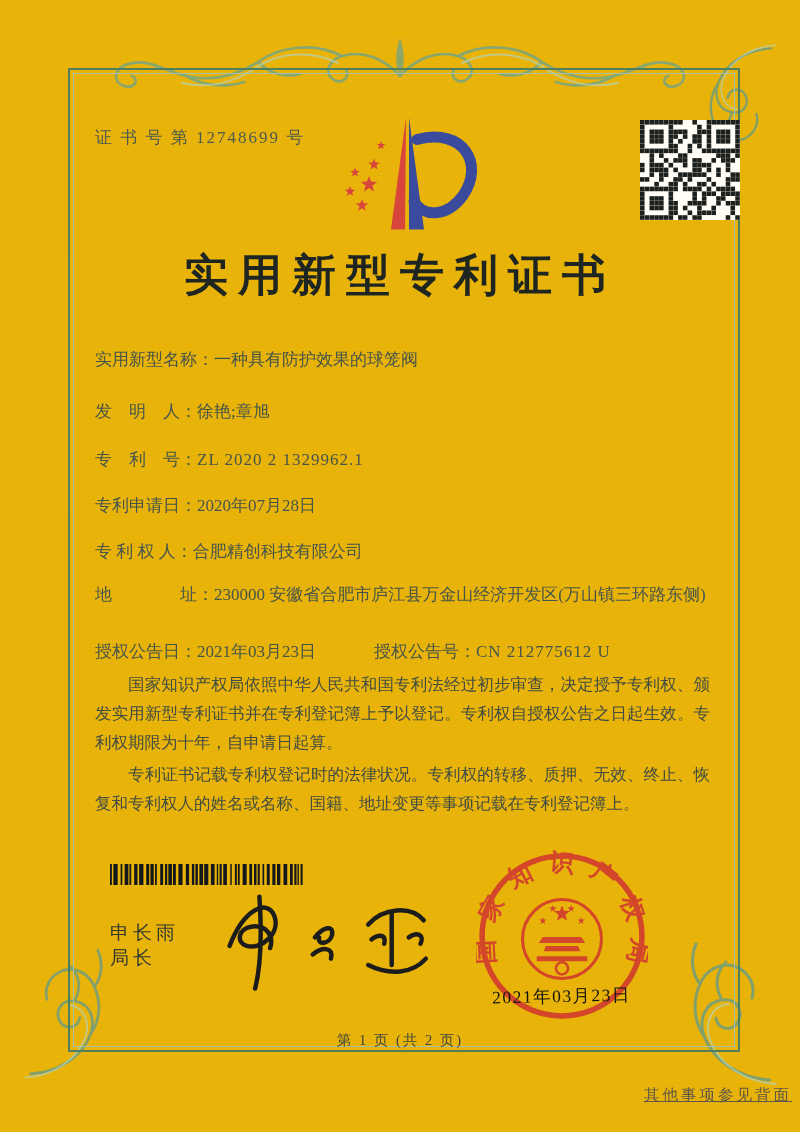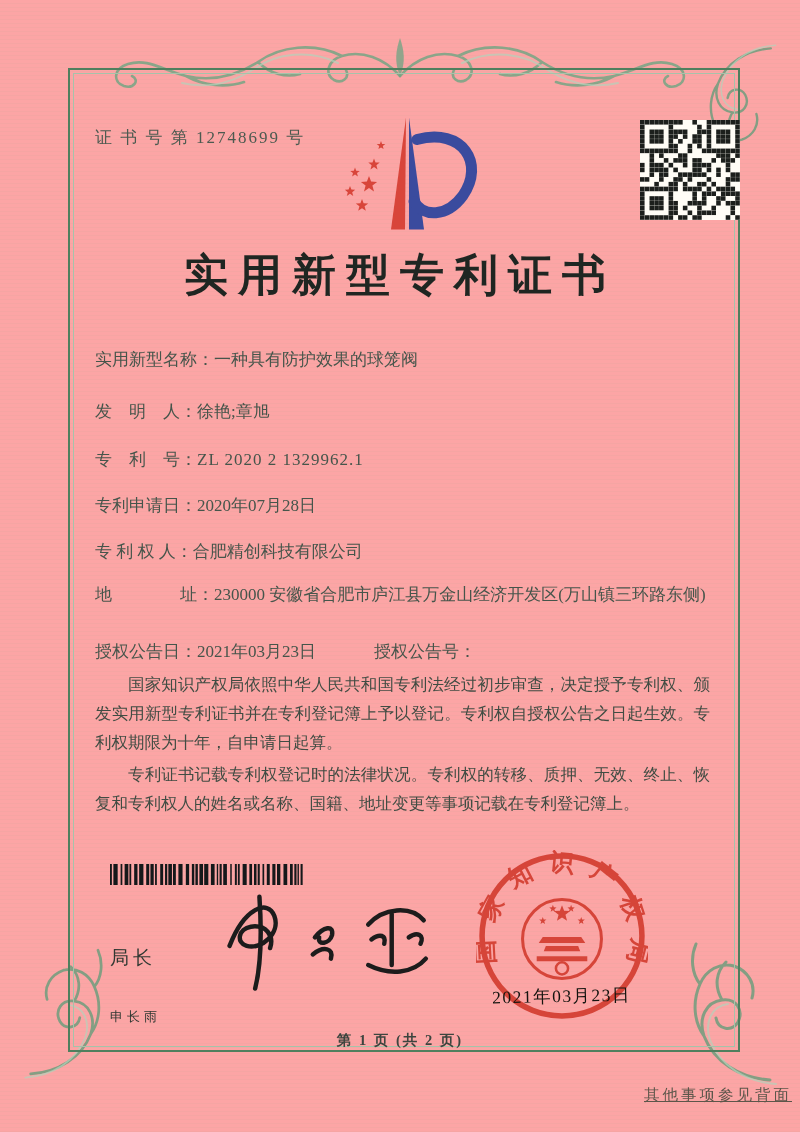--- a/index.html
+++ b/index.html
@@ -1,16 +1,16 @@
 <!DOCTYPE html>
 <html><head>
 <meta charset="utf-8">
 <style>
   html,body{margin:0;padding:0;background:#e8e8e4;}
-  .page{position:relative;width:800px;height:1132px;margin:0 auto;background:#fca5a5;overflow:hidden;
+  .page{position:relative;width:800px;height:1132px;margin:0 auto;background:#eab308;overflow:hidden;
         font-family:"Liberation Serif","DejaVu Serif",serif;color:#46554b;}
   .page::before{content:"";position:absolute;inset:0;pointer-events:none;
         background:repeating-linear-gradient(0deg,rgba(120,170,130,0.05) 0 1px,transparent 1px 4px);}
   .abs{position:absolute;}
   
   .border-outer{position:absolute;left:68px;top:68px;width:672px;height:984px;
         border:2.5px solid #4f7f5e;box-sizing:border-box;}
   .border-inner{position:absolute;inset:3px;border:1px solid #a5c3aa;}
   
   .certno{left:95px;top:126px;font-size:17px;letter-spacing:2px;color:#4c5a50;}
@@ -27,27 +27,27 @@
   .r1{top:346px}.r2{top:398px}.r3{top:446px}.r4{top:492px}.r5{top:538px}.r6{top:581px}.r7{top:638px}
   .grant-gap{display:inline-block;width:58px;}
   .mono-ish{letter-spacing:1px;}
   
   .paras{position:absolute;left:95px;right:78px;top:670px;color:#414c43;}
   .paras p{margin:0 12px 3px 0;font-size:16.5px;line-height:29px;text-indent:2em;text-align:justify;}
   
   .barcode{left:110px;top:864px;}
   
   .sig-title{left:110px;top:920px;font-size:19px;letter-spacing:4px;color:#303832;margin-top:25px;}
-  .sig-name{left:110px;top:1008px;font-size:13px;letter-spacing:4px;color:#303832;text-align:center;}
+  .sig-name{left:110px;top:920px;font-size:19px;letter-spacing:4px;color:#303832;text-align:center;}
   .sig-script{left:212px;top:884px;}
   
   .seal{left:476px;top:850px;}
   .seal-date{left:492px;top:984px;font-size:17.5px;color:#14140f;letter-spacing:1.5px;transform:rotate(-1.2deg);z-index:5;}
   
-  .pageno{left:0;right:0;top:1031px;text-align:center;font-size:14.5px;letter-spacing:2px;color:#3d453f;font-weight:bold;}
+  .pageno{left:0;right:0;top:1031px;text-align:center;font-size:14.5px;letter-spacing:2px;color:#3d453f;}
   .backnote{left:0;right:8px;top:1085px;text-align:right;font-size:15.5px;letter-spacing:3px;color:#5c564a;text-decoration:underline;}
   .orn{position:absolute;pointer-events:none;}
 </style>
 </head>
 <body>
 
 <div class="page">
 
   <svg width="0" height="0" style="position:absolute" aria-hidden="true">
     <defs>
@@ -378,20 +378,21 @@
     </div>
     <div class="frow r6">
       <span class="flabel">地　　　　址：</span>
       <span class="fvalue">230000 安徽省合肥市庐江县万金山经济开发区(万山镇三环路东侧)</span>
     </div>
     <div class="frow r7">
       <span class="flabel">授权公告日：</span>
       <span>2021年03月23日</span>
       <span class="grant-gap"></span>
       <span class="flabel">授权公告号：</span>
+      <span class="mono-ish">CN 212775612 U</span>
     </div>
   </div>
 
   <div class="paras">
     <p>国家知识产权局依照中华人民共和国专利法经过初步审查，决定授予专利权、颁发实用新型专利证书并在专利登记簿上予以登记。专利权自授权公告之日起生效。专利权期限为十年，自申请日起算。</p>
     <p>专利证书记载专利权登记时的法律状况。专利权的转移、质押、无效、终止、恢复和专利权人的姓名或名称、国籍、地址变更等事项记载在专利登记簿上。</p>
   </div>
 
   <svg class="abs barcode" width="200" height="21" viewBox="0 0 200 21">
     <g class="bars" fill="#15181a">

